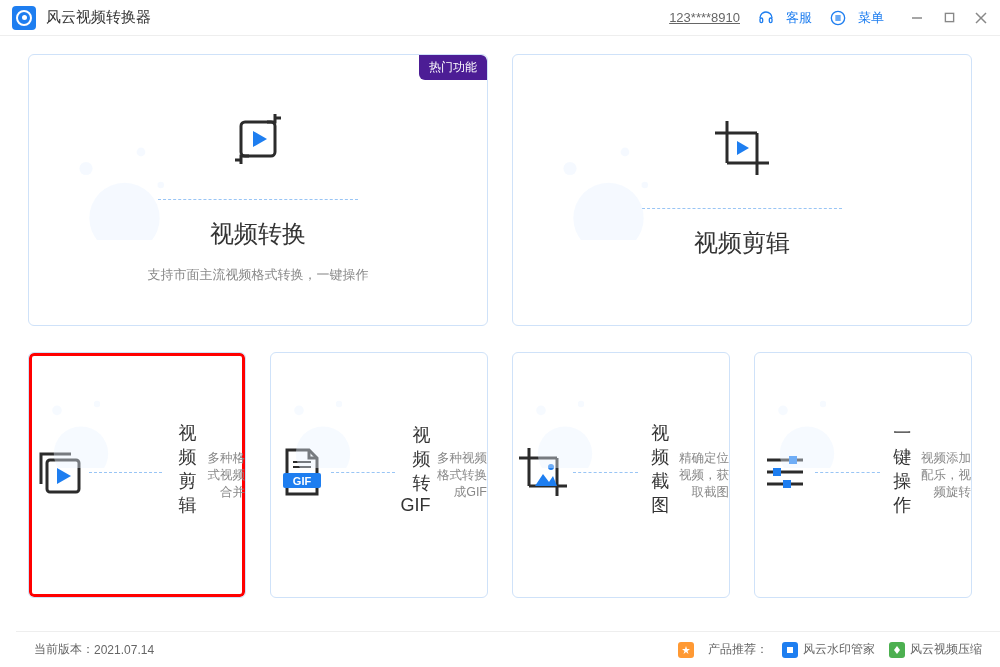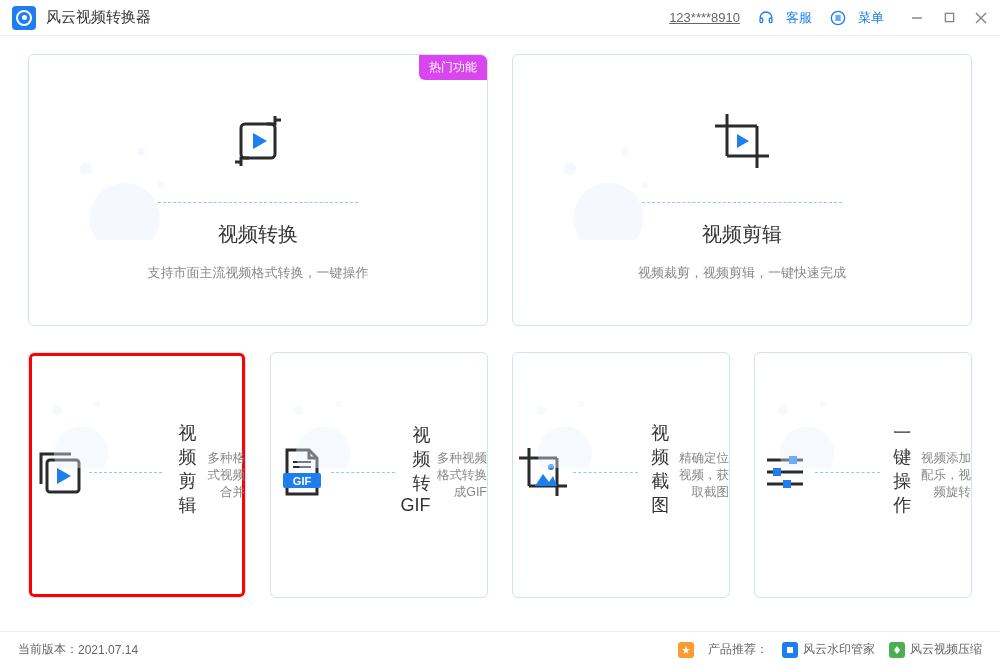--- a/index.html
+++ b/index.html
@@ -122,21 +122,21 @@
       overflow: hidden;
       text-align: right;
     }
     .card-highlighted {
       box-shadow: 0 0 0 3px #ff0000 inset;
     }
     .hot-badge {
       position: absolute;
       top: 0;
       right: 0;
-      background: #d946ef;
+      background: #4c1d95;
       color: #fff;
       font-size: 12px;
       padding: 4px 10px;
       border-radius: 0 6px 0 6px;
     }
     .card-icon-area {
       height: 85px;
       display: flex;
       align-items: center;
       justify-content: center;
@@ -145,21 +145,21 @@
     .card-divider {
       width: 200px;
       height: 1px;
       border-top: 1px dashed #99c5f5;
       margin: 12px 0 18px 0;
     }
     .card-small .card-divider {
       width: 150px;
     }
     .card-title {
-      font-size: 20px;
+      font-size: 24px;
       color: #333;
       margin-bottom: 16px;
     }
     .card-small .card-title {
       font-size: 18px;
       margin-bottom: 12px;
     }
     .card-desc {
       font-size: 13px;
       color: #888;
@@ -181,21 +181,21 @@
       left: 8px;
       top: 35px;
       width: 80px;
       height: 80px;
       opacity: 0.4;
       pointer-events: none;
     }
     .footer {
       position: absolute;
       bottom: 0;
-      left: 0;
+      left: 16px;
       right: 0;
       height: 36px;
       border-top: 1px solid #eee;
       display: flex;
       align-items: center;
       padding: 0 18px;
       font-size: 12px;
       color: #666;
     }
     .footer-right {
@@ -306,21 +306,20 @@
         <svg width="70" height="70" viewBox="0 0 70 70">
           <line x1="20" y1="8" x2="20" y2="50" stroke="#2b2b2b" stroke-width="3"></line>
           <line x1="8" y1="20" x2="50" y2="20" stroke="#2b2b2b" stroke-width="3"></line>
           <line x1="50" y1="20" x2="50" y2="62" stroke="#2b2b2b" stroke-width="3"></line>
           <line x1="20" y1="50" x2="62" y2="50" stroke="#2b2b2b" stroke-width="3"></line>
           <polygon points="30,28 30,42 42,35" fill="#1e7ef0"></polygon>
         </svg>
       </div>
       <div class="card-divider"></div>
       <div class="card-title">视频剪辑</div>
-      <div class="card-desc">视频裁剪，视频剪辑，一键快速完成</div>
     </div>
   </div>
 
   <div class="card-row">
 
     <div class="card-small card-highlighted">
       <svg class="bg-decoration-sm" viewBox="0 0 100 100">
         <circle cx="55" cy="82" r="34" fill="#e9f3ff"></circle>
         <circle cx="25" cy="28" r="6" fill="#e9f3ff"></circle>
         <circle cx="75" cy="20" r="4" fill="#e9f3ff"></circle>

